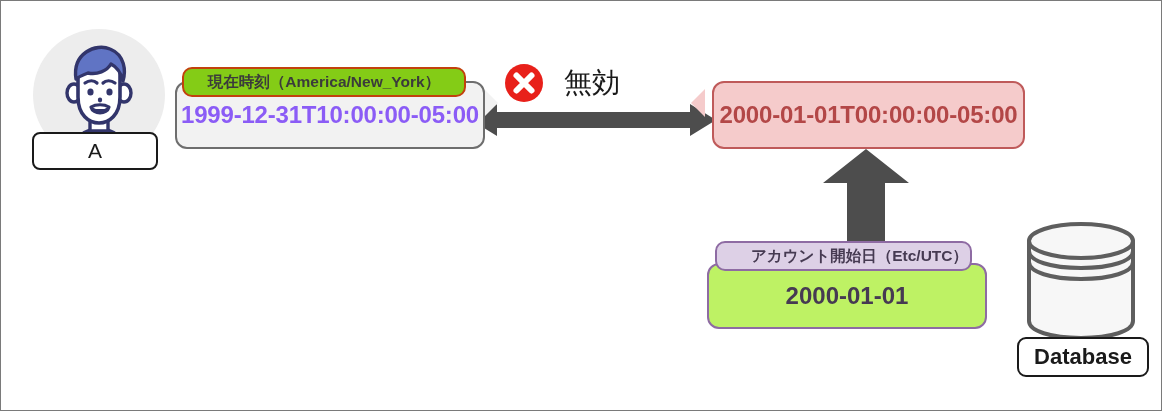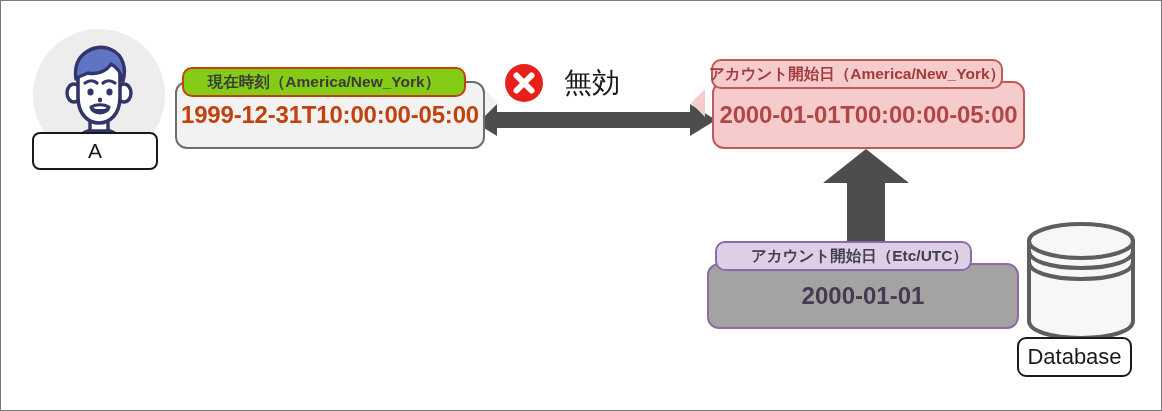--- a/index.html
+++ b/index.html
@@ -92,21 +92,21 @@
     font-size: 15.5px;
     font-weight: bold;
     color: #3b3b3b;
   }
   #box-current-time .body {
     left: 0; top: 22px; width: 310px; height: 68px;
     background: #f2f2f2;
     border: 2px solid #6e6e6e;
     font-size: 24px;
     font-weight: bold;
-    color: #c2410c;
+    color: #8b5cf6;
     letter-spacing: -0.2px;
   }
   
   #box-current-time .notch {
     position: absolute;
     right: -13px;
     top: 30px;
     width: 0; height: 0;
     border-top: 14px solid transparent;
     border-bottom: 14px solid transparent;
@@ -150,22 +150,22 @@
   #box-account-utc .tab {
     left: 8px; top: 0; width: 257px; height: 30px;
     background: #ddd0e6;
     border: 2px solid #8e6ba3;
     font-size: 15.5px;
     font-weight: bold;
     color: #463a52;
     padding-left: 32px;
   }
   #box-account-utc .body {
-    left: 0; top: 22px; width: 312px; height: 66px;
-    background: #a3a3a3;
+    left: 0; top: 22px; width: 280px; height: 66px;
+    background: #bef264;
     border: 2px solid #8e6ba3;
     font-size: 24px;
     font-weight: bold;
     color: #463a52;
   }
 
   
   #arrow-invalid {
     position: absolute;
     left: 470px;
@@ -210,32 +210,33 @@
     position: absolute;
     left: 1022px;
     top: 220px;
     width: 116px;
     height: 120px;
   }
   #database-label {
     position: absolute;
     left: 1016px;
     top: 336px;
-    width: 115px;
+    width: 132px;
     height: 40px;
     background: #ffffff;
     border: 2.5px solid #1a1a1a;
     border-radius: 9px;
     box-sizing: border-box;
     display: flex;
     align-items: center;
     justify-content: center;
     font-size: 22px;
     color: #1a1a1a;
     z-index: 6;
+    font-weight: bold;
   }
 </style>
 </head>
 <body>
 
 <div id="canvas">
 
   <div id="avatar-group">
     <div id="avatar-circle"></div>
     <svg id="avatar-svg" width="132" height="132" viewBox="0 0 132 132">
@@ -281,21 +282,20 @@
 
   <div class="callout" id="box-current-time">
     <div class="notch"></div>
     <div class="body">1999-12-31T10:00:00-05:00</div>
     <div class="tab">現在時刻（America/New_York）</div>
   </div>
 
   <div class="callout" id="box-account-ny">
     <div class="notch"></div>
     <div class="body">2000-01-01T00:00:00-05:00</div>
-    <div class="tab">アカウント開始日（America/New_York）</div>
   </div>
 
   <svg id="arrow-up" viewBox="0 0 86 96">
     <polygon points="43,0 86,34 62,34 62,96 24,96 24,34 0,34" fill="#4d4d4d"></polygon>
   </svg>
 
   <div class="callout" id="box-account-utc">
     <div class="body">2000-01-01</div>
     <div class="tab">アカウント開始日（Etc/UTC）</div>
   </div>

